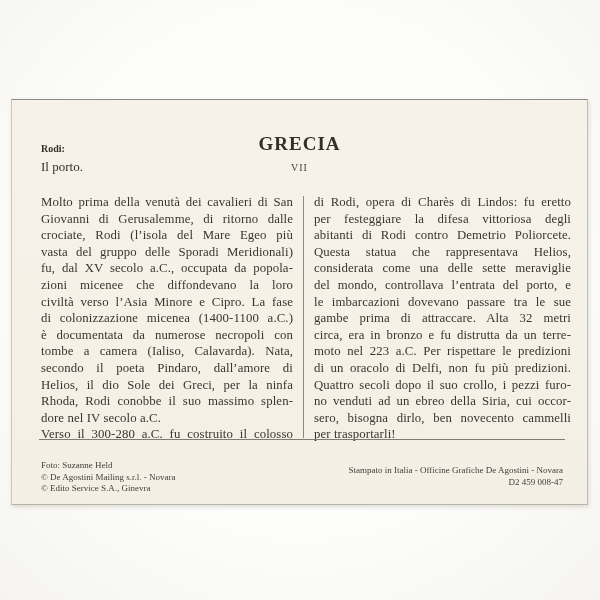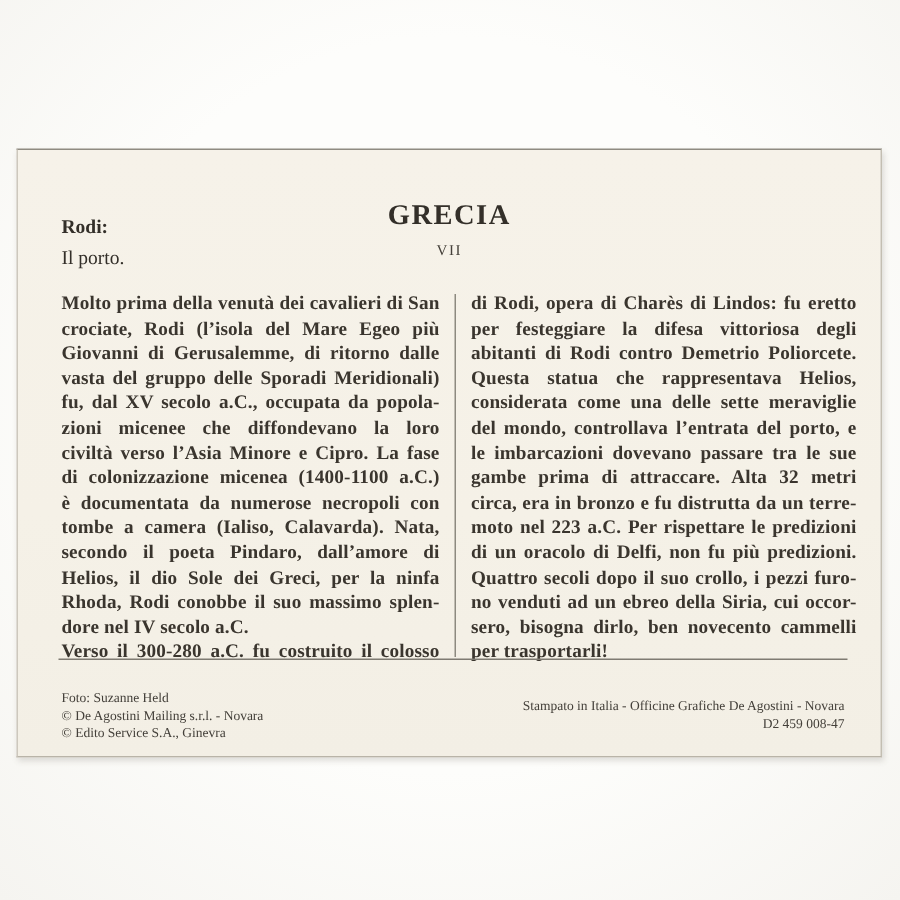--- a/index.html
+++ b/index.html
@@ -49,35 +49,34 @@
     letter-spacing: 1px;
     color: #45413a;
   }
   .caption {
     position: absolute;
     left: 29px;
     top: 43px;
     color: #332f29;
   }
   .caption-title {
-    font-size: 13px;
+    font-size: 10px;
     font-weight: bold;
     margin-bottom: 5px;
   }
   .caption-subtitle {
     font-size: 13px;
   }
   .columns {
     position: absolute;
     left: 29px;
     top: 94px;
     width: 530px;
     display: flex;
     align-items: flex-start;
-    font-weight: bold;
   }
   .col {
     font-size: 12.8px;
     line-height: 16.6px;
     color: #3a352e;
     letter-spacing: 0.1px;
   }
   .col-left  { width: 252px; }
   .col-right { width: 257px; }
   .col-divider {
@@ -141,22 +140,22 @@
   <div class="card-number">VII</div>
 
   <div class="caption">
     <div class="caption-title">Rodi:</div>
     <div class="caption-subtitle">Il porto.</div>
   </div>
 
   <div class="columns">
     <div class="col col-left">
         <div class="tline">Molto prima della venutà dei cavalieri di San</div>
+        <div class="tline">Giovanni di Gerusalemme, di ritorno dalle</div>
         <div class="tline">crociate, Rodi (l’isola del Mare Egeo più</div>
-        <div class="tline">Giovanni di Gerusalemme, di ritorno dalle</div>
         <div class="tline">vasta del gruppo delle Sporadi Meridionali)</div>
         <div class="tline">fu, dal XV secolo a.C., occupata da popola-</div>
         <div class="tline">zioni micenee che diffondevano la loro</div>
         <div class="tline">civiltà verso l’Asia Minore e Cipro. La fase</div>
         <div class="tline">di colonizzazione micenea (1400-1100 a.C.)</div>
         <div class="tline">è documentata da numerose necropoli con</div>
         <div class="tline">tombe a camera (Ialiso, Calavarda). Nata,</div>
         <div class="tline">secondo il poeta Pindaro, dall’amore di</div>
         <div class="tline">Helios, il dio Sole dei Greci, per la ninfa</div>
         <div class="tline">Rhoda, Rodi conobbe il suo massimo splen-</div>

